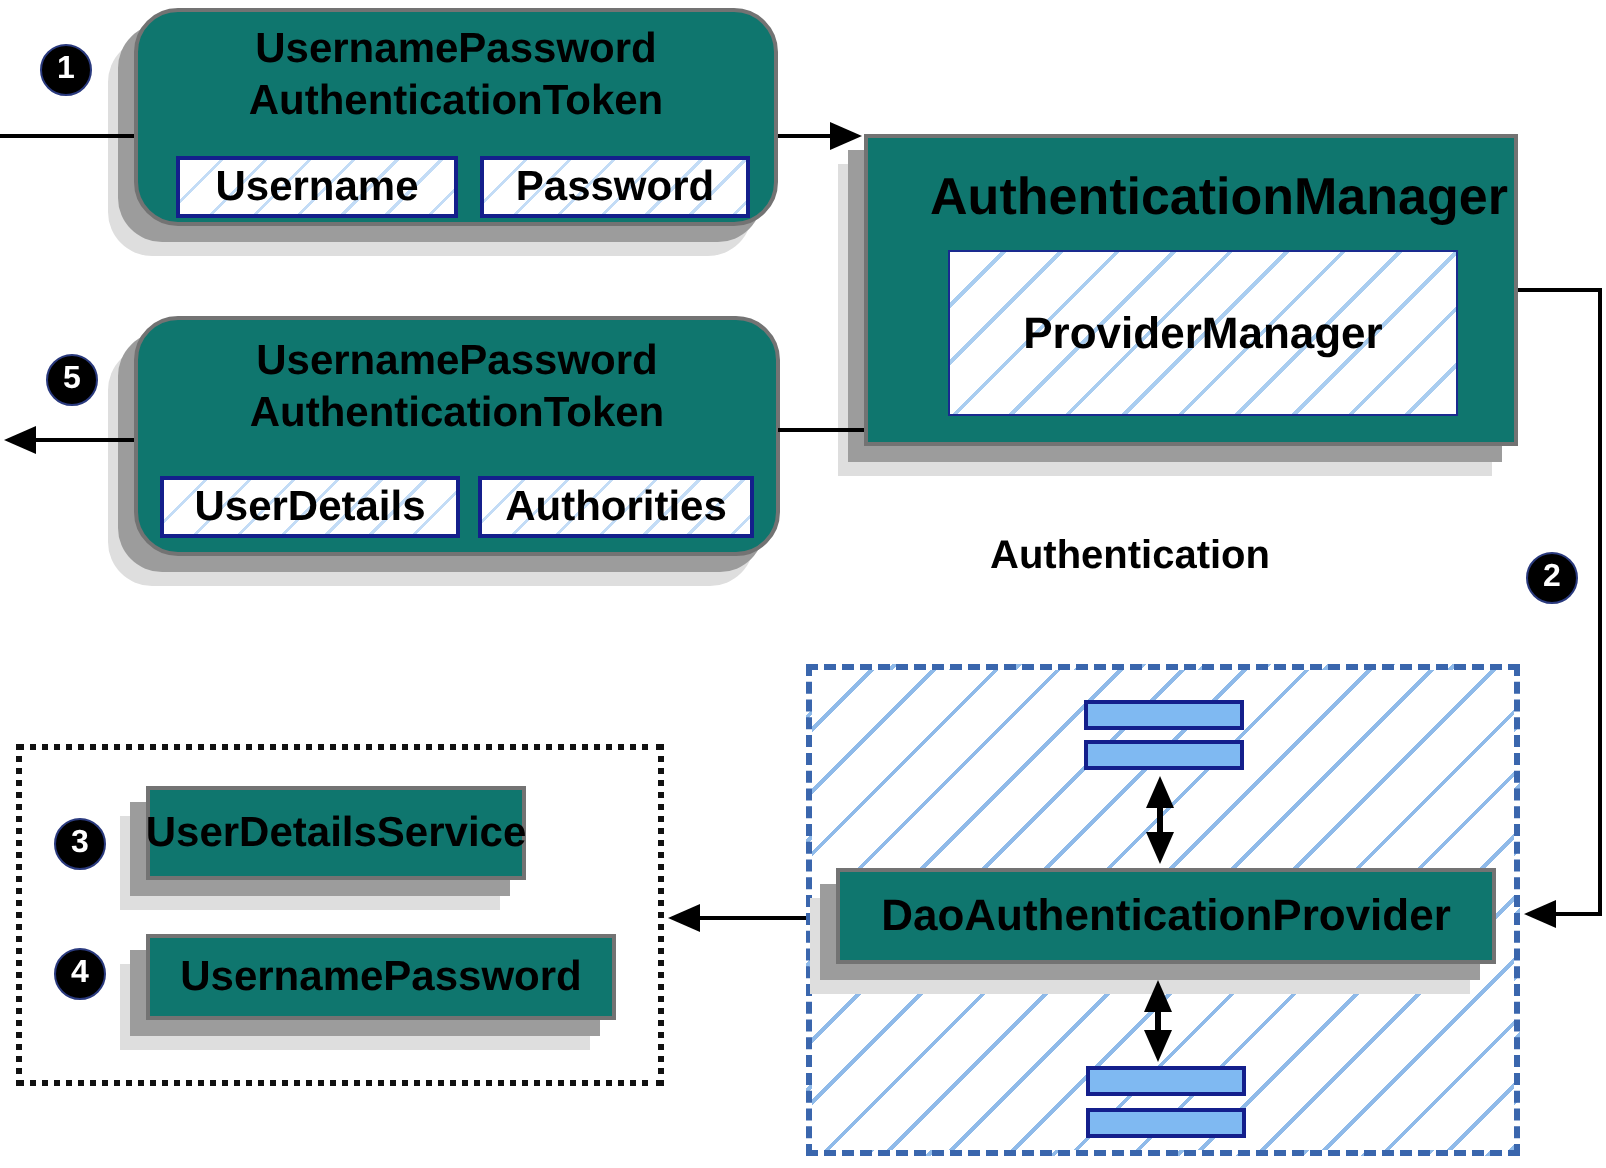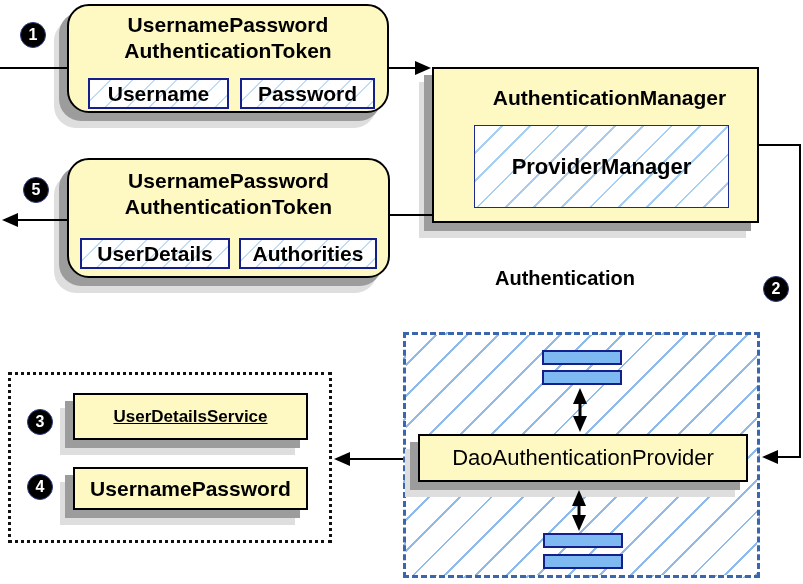--- a/index.html
+++ b/index.html
@@ -6,22 +6,22 @@
   #canvas{
     position:relative;width:803px;height:584px;overflow:hidden;
     background:#ffffff;
     font-family:"Liberation Sans","DejaVu Sans",sans-serif;
     color:#000;
   }
   .abs{position:absolute;box-sizing:border-box;}
 
   
   .node{
-    background:#fef9c3;
-    border:2px solid #000000;
+    background:#0f766e;
+    border:2px solid #737373;
     box-shadow:-8px 8px 0 0 #9c9c9c, -13px 15px 0 0 #dedede;
     z-index:2;
   }
   .rounded{border-radius:22px;}
 
   .node-title{
     position:absolute;left:0;right:0;text-align:center;
     font-weight:bold;font-size:21px;line-height:26px;
   }
 
@@ -93,48 +93,48 @@
   <div class="badge abs" style="left:23px;top:177px;">5</div>
 
   <div class="node rounded abs" style="left:67px;top:4px;width:322px;height:109px;">
     <div class="node-title" style="top:6px;">UsernamePassword</div>
     <div class="node-title" style="top:32px;">AuthenticationToken</div>
     <div class="hatch-field abs" style="left:19px;top:72px;width:141px;height:31px;">Username</div>
     <div class="hatch-field abs" style="left:171px;top:72px;width:135px;height:31px;">Password</div>
   </div>
 
   <div class="node abs" style="left:432px;top:67px;width:327px;height:156px;">
-    <div class="node-title" style="top:16px;font-size:21px;margin-left:28px;">AuthenticationManager</div>
+    <div class="node-title" style="top:16px;font-size:26px;margin-left:28px;">AuthenticationManager</div>
     <div class="hatch-inner abs" style="left:40px;top:56px;width:255px;height:83px;">ProviderManager</div>
   </div>
 
   <div class="node rounded abs" style="left:67px;top:158px;width:323px;height:120px;">
     <div class="node-title" style="top:8px;">UsernamePassword</div>
     <div class="node-title" style="top:34px;">AuthenticationToken</div>
     <div class="hatch-field abs" style="left:11px;top:78px;width:150px;height:31px;">UserDetails</div>
     <div class="hatch-field abs" style="left:170px;top:78px;width:138px;height:31px;">Authorities</div>
   </div>
 
   <div class="group-label abs" style="left:435px;top:266px;width:260px;">
     <div>Authentication</div>
   </div>
 
   <div class="dashed-region abs" style="left:403px;top:332px;width:357px;height:246px;"></div>
 
   <div class="bar abs" style="left:542px;top:350px;width:80px;height:15px;"></div>
   <div class="bar abs" style="left:542px;top:370px;width:80px;height:15px;"></div>
 
-  <div class="node flexc abs" style="left:418px;top:434px;width:330px;height:48px;font-weight:normal;font-size:22px;">DaoAuthenticationProvider</div>
+  <div class="node flexc abs" style="left:418px;top:434px;width:330px;height:48px;font-weight:bold;font-size:22px;">DaoAuthenticationProvider</div>
 
   <div class="bar abs" style="left:543px;top:533px;width:80px;height:15px;"></div>
   <div class="bar abs" style="left:543px;top:554px;width:80px;height:15px;"></div>
 
   <div class="dotted-region abs" style="left:8px;top:372px;width:324px;height:171px;"></div>
 
-  <div class="node flexc abs" style="left:73px;top:393px;width:235px;height:47px;font-weight:bold;font-size:17px;text-decoration:underline;">UserDetailsService</div>
+  <div class="node flexc abs" style="left:73px;top:393px;width:190px;height:47px;font-weight:bold;font-size:21px;">UserDetailsService</div>
 
   <div class="node flexc abs" style="left:73px;top:467px;width:235px;height:43px;font-weight:bold;font-size:21px;">UsernamePassword</div>
 
   <svg id="connector-layer" width="803" height="584" viewBox="0 0 803 584">
 
     <line x1="0" y1="68" x2="67" y2="68" stroke="#000" stroke-width="2"></line>
 
     <line x1="389" y1="68" x2="416" y2="68" stroke="#000" stroke-width="2"></line>
     <polygon points="431,68 415,61 415,75" fill="#000"></polygon>
 

